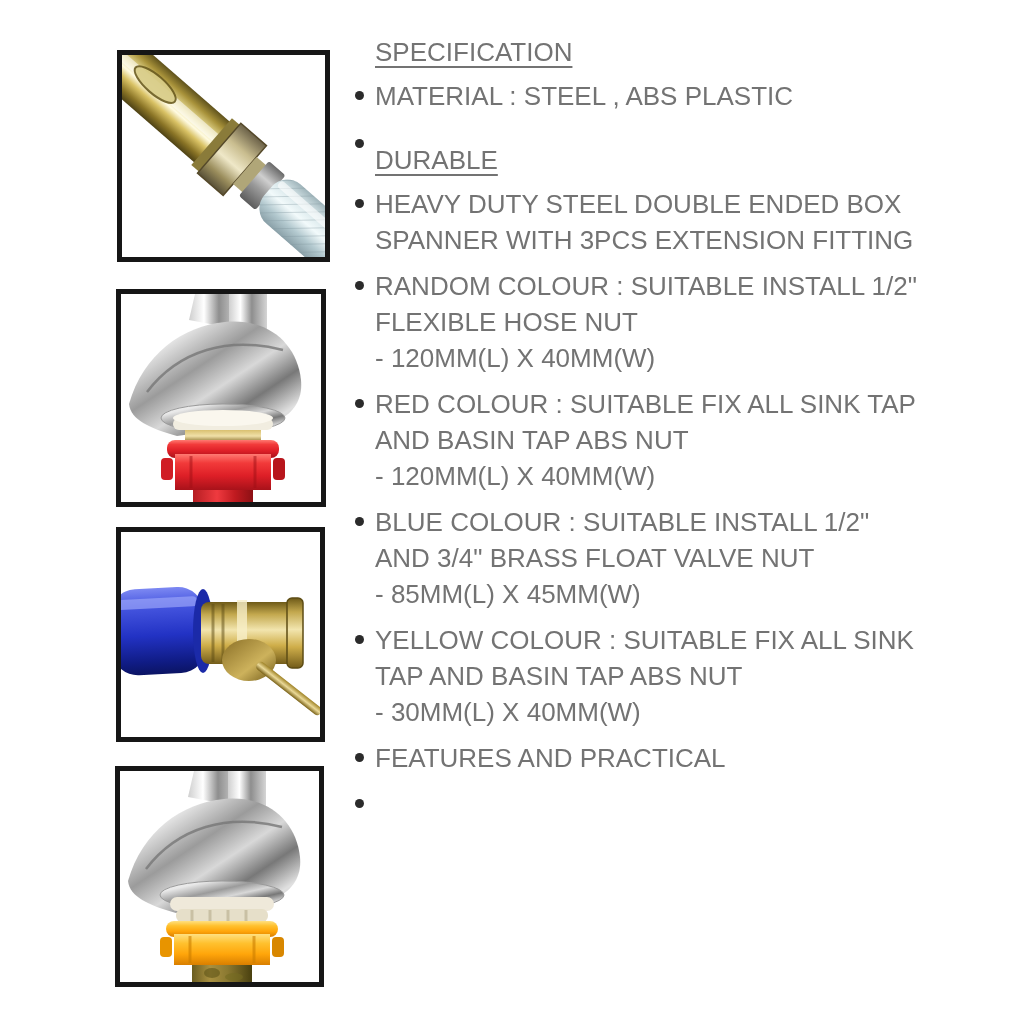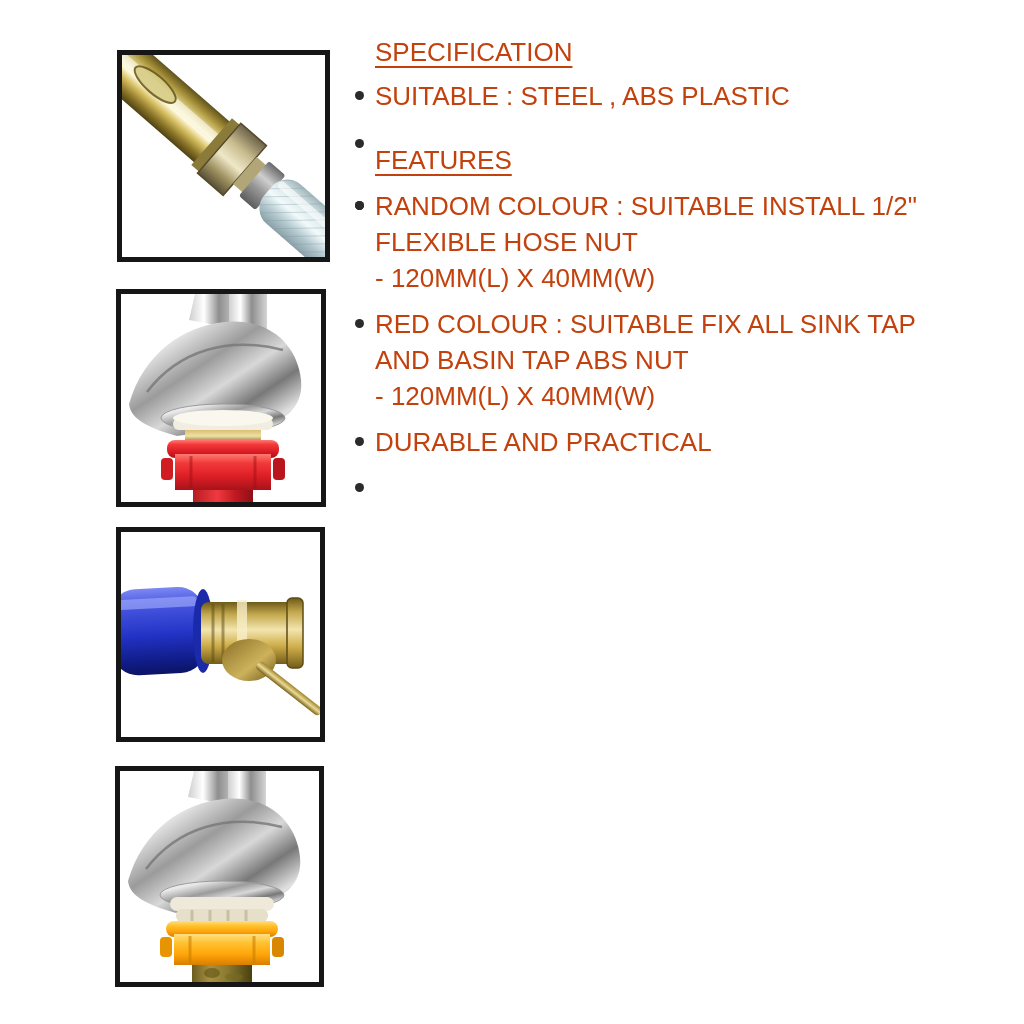--- a/index.html
+++ b/index.html
@@ -1,20 +1,20 @@
 <!DOCTYPE html>
 <html><head>
 <meta charset="utf-8">
 <style>
   html,body{margin:0;padding:0;}
   body{
     width:1024px;height:1024px;overflow:hidden;background:#ffffff;
     font-family:"Liberation Sans",sans-serif;
   }
-  .page{position:relative;width:1024px;height:912px;background:#ffffff;color:#c2410c;}
+  .page{position:relative;width:1024px;height:912px;background:#ffffff;color:#737373;}
 
   
   .frame{
     position:absolute;margin:0;box-sizing:border-box;
     border:5px solid #161616;background:#ffffff;overflow:hidden;
   }
   #frame1{left:117px;top:50px;width:213px;height:212px;}
   #frame2{left:116px;top:289px;width:210px;height:218px;}
   #frame3{left:116px;top:527px;width:209px;height:215px;}
   #frame4{left:115px;top:766px;width:209px;height:221px;}
@@ -252,49 +252,63 @@
     </svg>
   </figure>
 
   <div class="content">
 
     <section class="spec">
       <h2 class="heading">SPECIFICATION</h2>
       <ul class="blist">
         <li class="item">
           <span class="dot"></span>
-          <span class="txt">SUITABLE : STEEL , ABS PLASTIC</span>
+          <span class="txt">MATERIAL : STEEL , ABS PLASTIC</span>
         </li>
         <li class="item">
           <span class="dot"></span>
         </li>
       </ul>
     </section>
 
     <section class="features">
-      <h2 class="heading">FEATURES</h2>
+      <h2 class="heading">DURABLE</h2>
       <ul class="blist">
         <li class="item">
           <span class="dot"></span>
+          <span class="txt">HEAVY DUTY STEEL DOUBLE ENDED BOX
+SPANNER WITH 3PCS EXTENSION FITTING</span>
         </li>
         <li class="item">
           <span class="dot"></span>
           <span class="txt">RANDOM COLOUR : SUITABLE INSTALL 1/2"
 FLEXIBLE HOSE NUT
 - 120MM(L) X 40MM(W)</span>
         </li>
         <li class="item">
           <span class="dot"></span>
           <span class="txt">RED COLOUR : SUITABLE FIX ALL SINK TAP
 AND BASIN TAP ABS NUT
 - 120MM(L) X 40MM(W)</span>
         </li>
         <li class="item">
           <span class="dot"></span>
-          <span class="txt">DURABLE AND PRACTICAL</span>
+          <span class="txt">BLUE COLOUR : SUITABLE INSTALL 1/2"
+AND 3/4" BRASS FLOAT VALVE NUT
+- 85MM(L) X 45MM(W)</span>
+        </li>
+        <li class="item">
+          <span class="dot"></span>
+          <span class="txt">YELLOW COLOUR : SUITABLE FIX ALL SINK
+TAP AND BASIN TAP ABS NUT
+- 30MM(L) X 40MM(W)</span>
+        </li>
+        <li class="item">
+          <span class="dot"></span>
+          <span class="txt">FEATURES AND PRACTICAL</span>
         </li>
         <li class="item">
           <span class="dot"></span>
         </li>
       </ul>
     </section>
 
   </div>
 </div>
 

